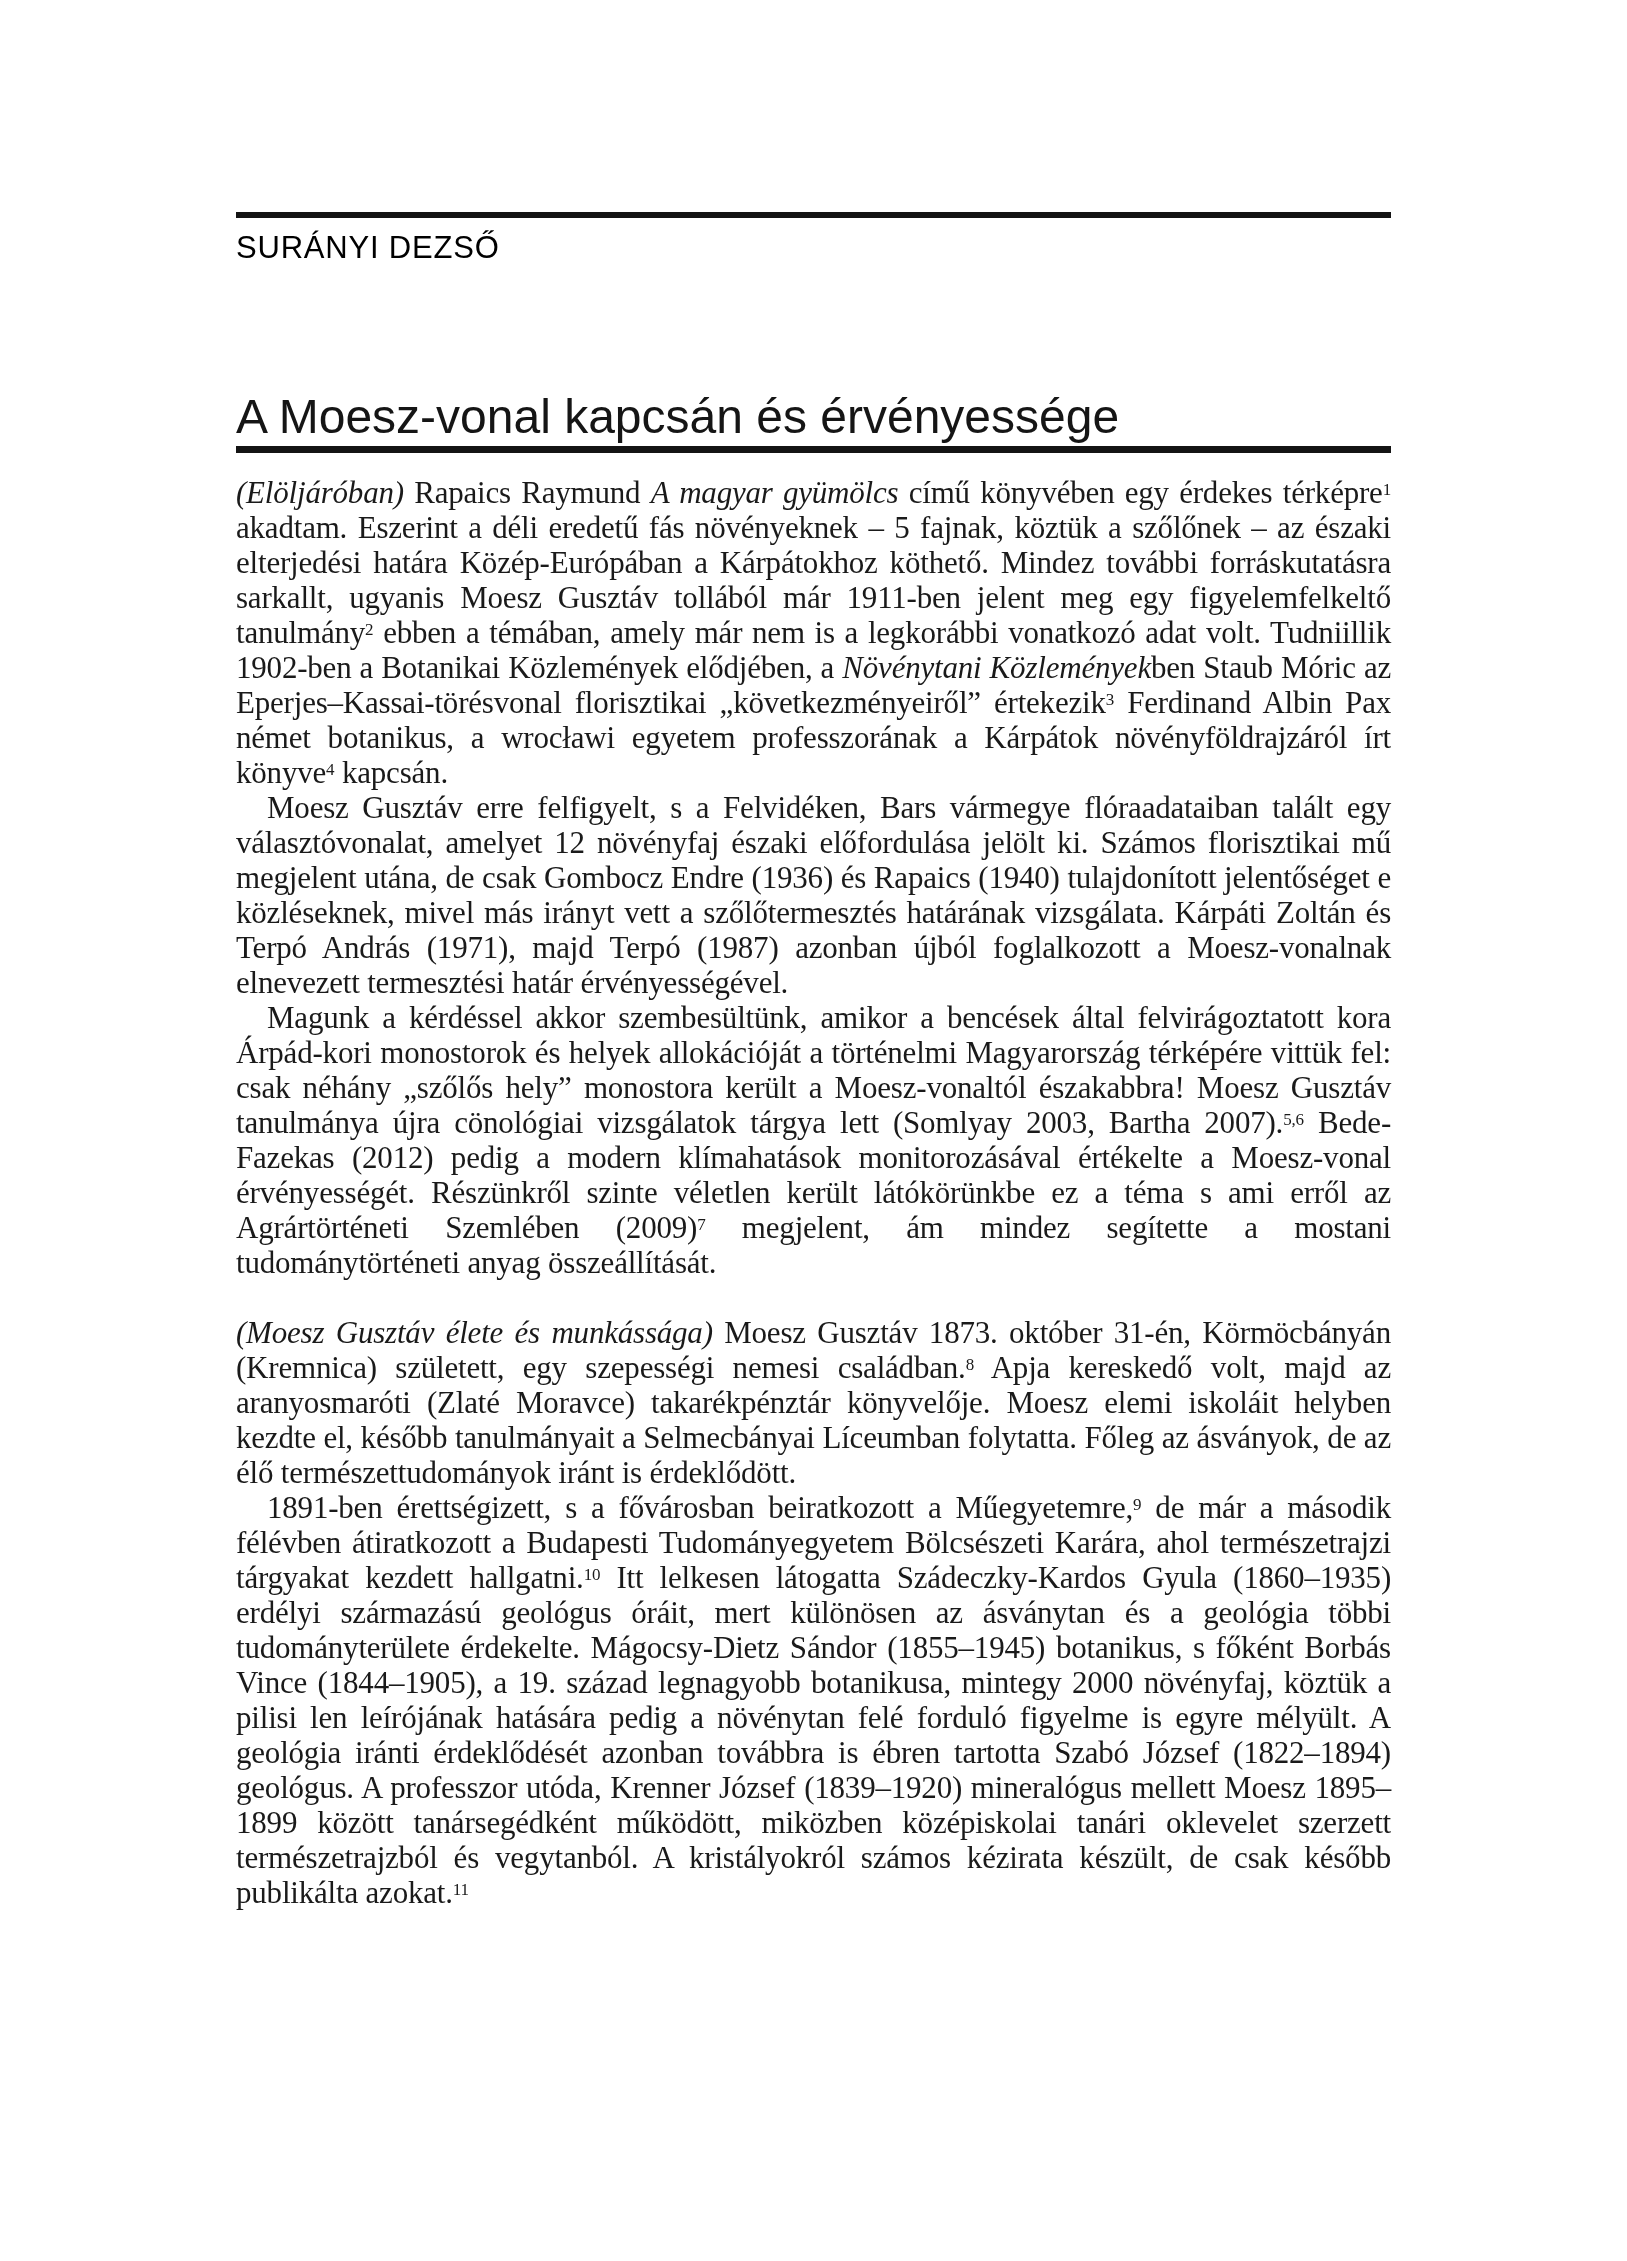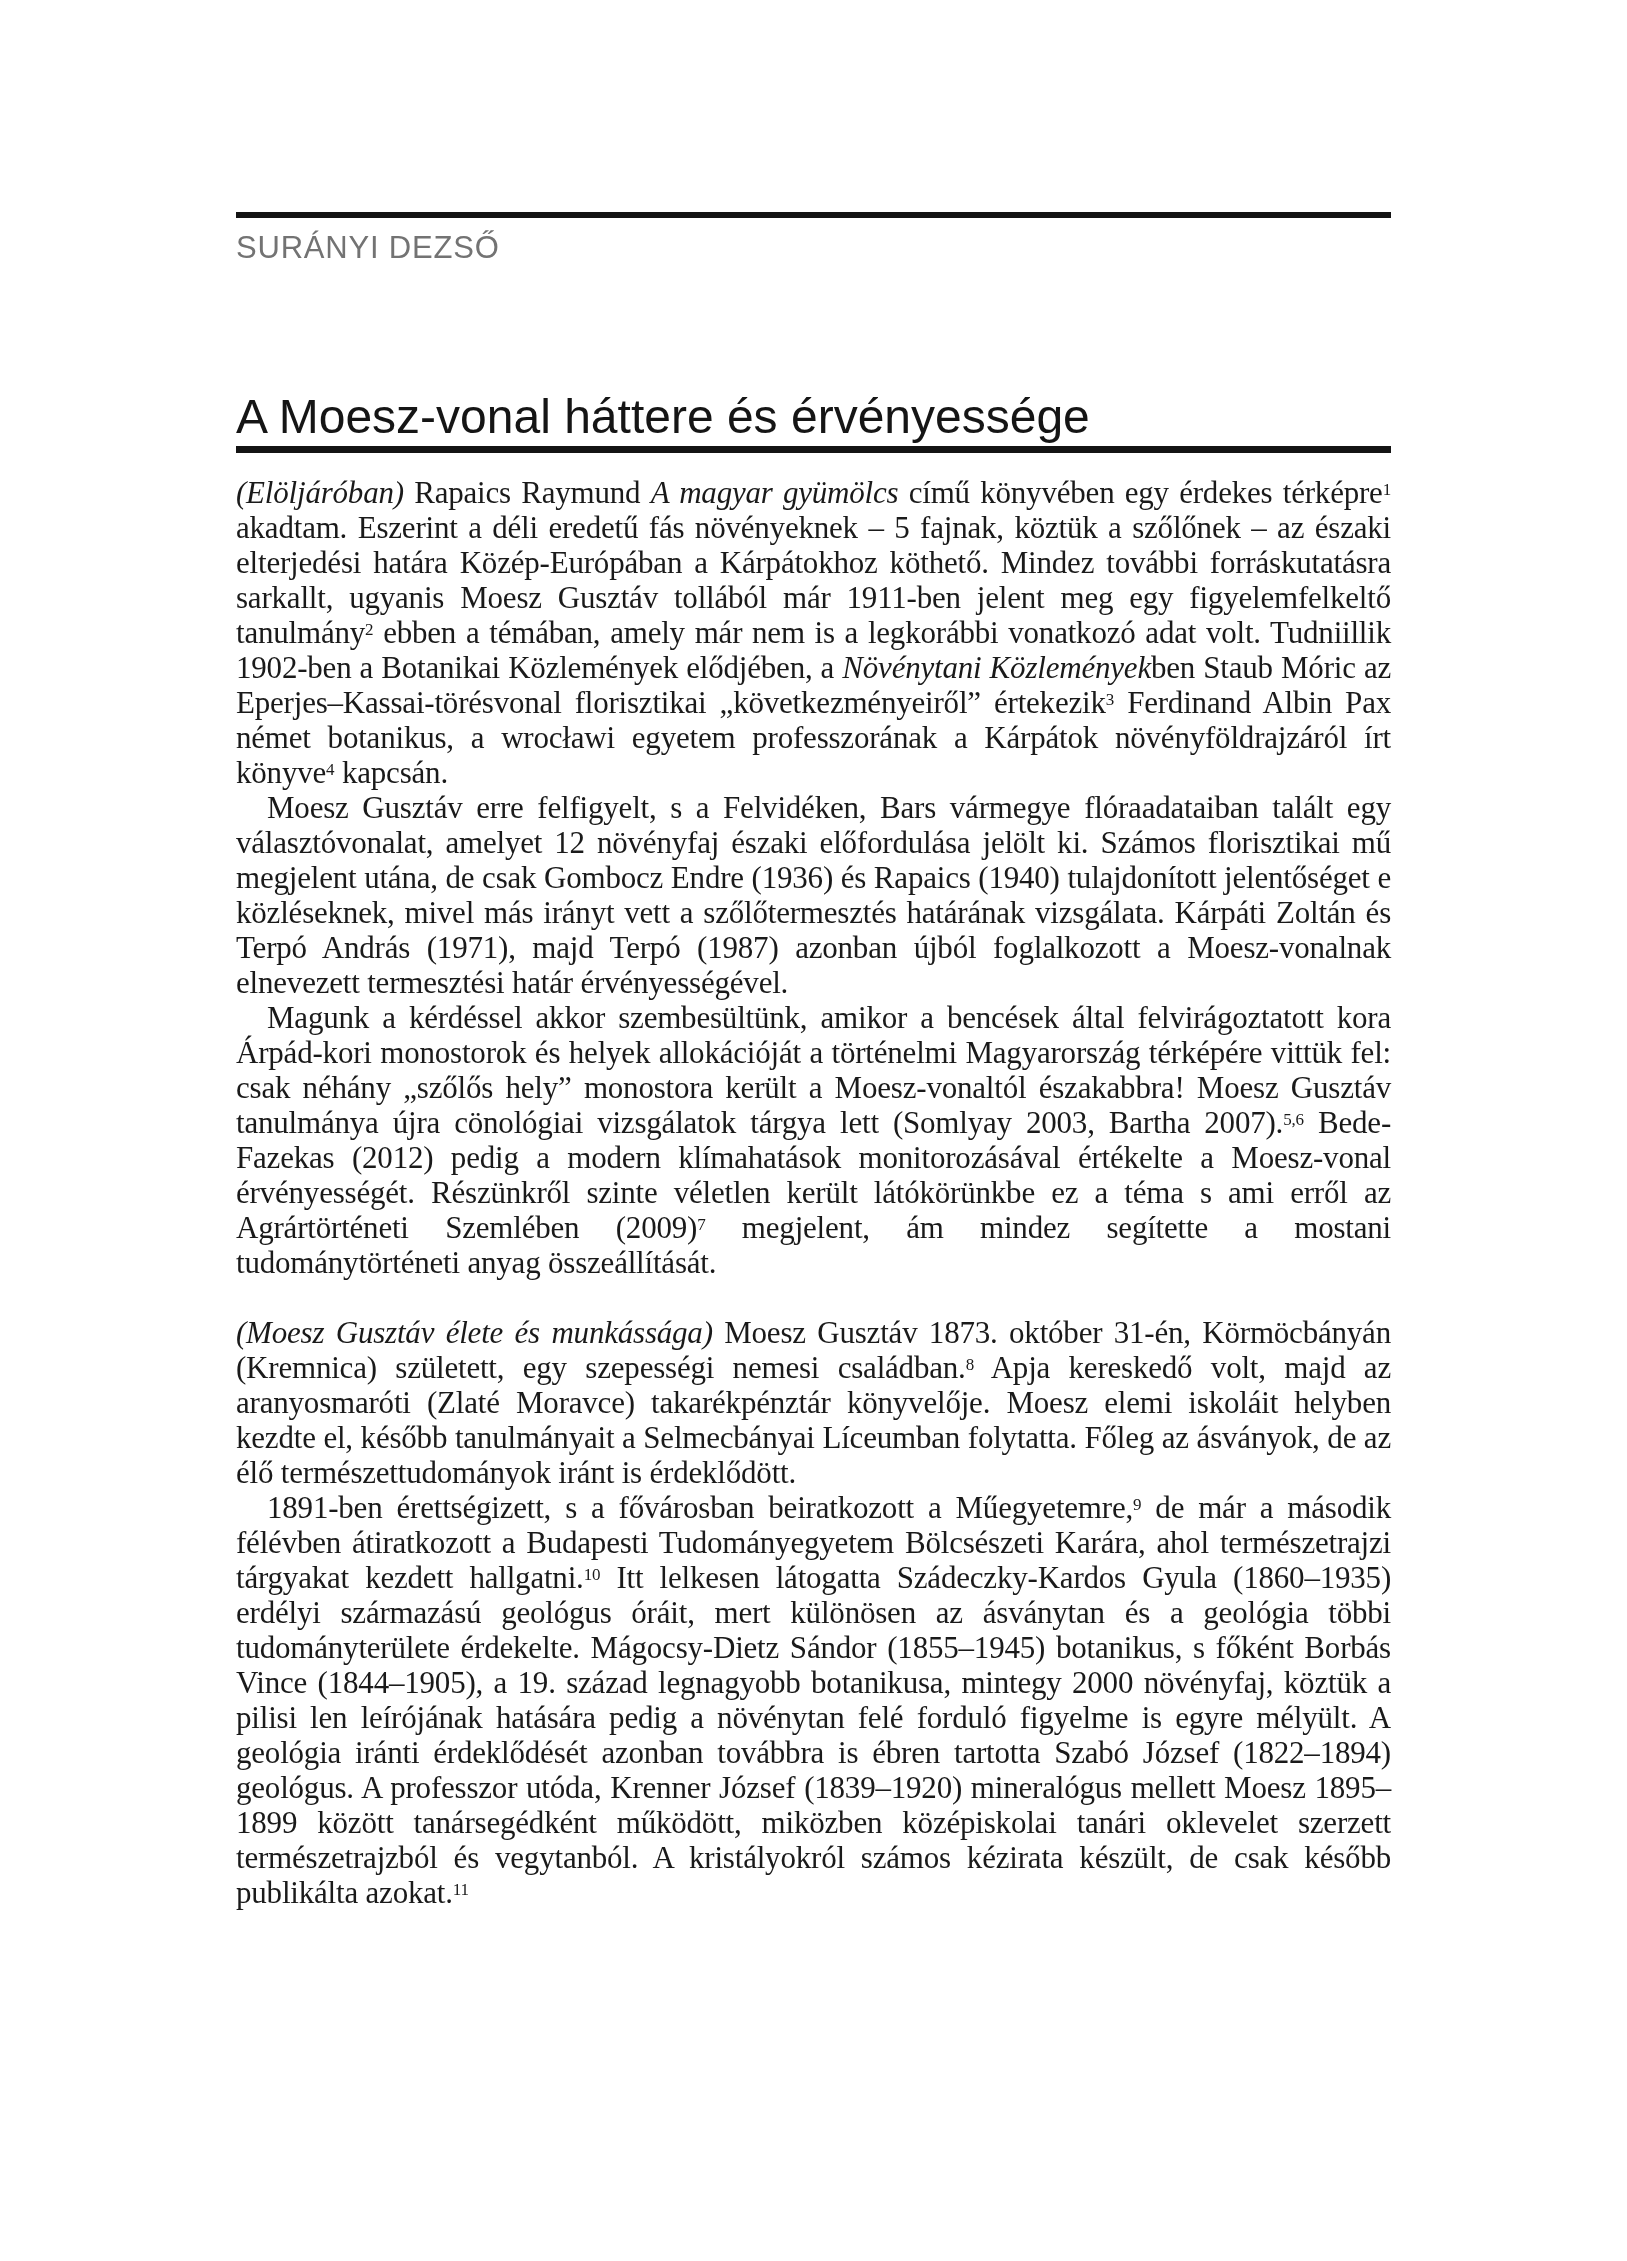--- a/index.html
+++ b/index.html
@@ -20,21 +20,21 @@
     background: #141414;
     width: 100%;
   }
   .rule-top { margin-top: 212px; height: 6.1px; }
   .author {
     margin-top: 13px;
     font-family: "Liberation Sans", sans-serif;
     font-size: 31px;
     line-height: 34px;
     letter-spacing: 0.8px;
-    color: #737373;
+    color: #000000;
   }
   .title {
     margin: 127px 0 0 0;
     font-family: "Liberation Sans", sans-serif;
     font-weight: 400;
     font-size: 48px;
     line-height: 49px;
     letter-spacing: 0;
     color: #151515;
   }
@@ -57,21 +57,21 @@
     vertical-align: baseline;
   }
 </style>
 </head>
 <body>
 
 <div class="page">
   <div class="content">
     <div class="rule rule-top"></div>
     <div class="author">SURÁNYI DEZSŐ</div>
-    <h1 class="title">A Moesz-vonal háttere és érvényessége</h1>
+    <h1 class="title">A Moesz-vonal kapcsán és érvényessége</h1>
     <div class="rule rule-title"></div>
     <article>
       <p><i>(Elöljáróban)</i><span> Rapaics Raymund </span><i>A magyar gyümölcs</i><span> című könyvében egy érdekes térképre</span><sup>1</sup><span> akadtam. Eszerint a déli eredetű fás növényeknek – 5 fajnak, köztük a szőlőnek – az északi elterjedési határa Közép-Európában a Kárpátokhoz köthető. Mindez további forráskutatásra sarkallt, ugyanis Moesz Gusztáv tollából már 1911-ben jelent meg egy figyelemfelkeltő tanulmány</span><sup>2</sup><span> ebben a témában, amely már nem is a legkorábbi vonatkozó adat volt. Tudniillik 1902-ben a Botanikai Közlemények elődjében, a </span><i>Növénytani Közlemények</i><span>ben Staub Móric az Eperjes–Kassai-törésvonal florisztikai „következményeiről” értekezik</span><sup>3</sup><span> Ferdinand Albin Pax német botanikus, a wrocławi egyetem professzorának a Kárpátok növényföldrajzáról írt könyve</span><sup>4</sup><span> kapcsán.</span></p>
       <p class="p-indent"><span>Moesz Gusztáv erre felfigyelt, s a Felvidéken, Bars vármegye flóraadataiban talált egy választóvonalat, amelyet 12 növényfaj északi előfordulása jelölt ki. Számos florisztikai mű megjelent utána, de csak Gombocz Endre (1936) és Rapaics (1940) tulajdonított jelentőséget e közléseknek, mivel más irányt vett a szőlőtermesztés határának vizsgálata. Kárpáti Zoltán és Terpó András (1971), majd Terpó (1987) azonban újból foglalkozott a Moesz-vonalnak elnevezett termesztési határ érvényességével.</span></p>
       <p class="p-indent"><span>Magunk a kérdéssel akkor szembesültünk, amikor a bencések által felvirágoztatott kora Árpád-kori monostorok és helyek allokációját a történelmi Magyarország térképére vittük fel: csak néhány „szőlős hely” monostora került a Moesz-vonaltól északabbra! Moesz Gusztáv tanulmánya újra cönológiai vizsgálatok tárgya lett (Somlyay 2003, Bartha 2007).</span><sup>5,6</sup><span> Bede-Fazekas (2012) pedig a modern klímahatások monitorozásával értékelte a Moesz-vonal érvényességét. Részünkről szinte véletlen került látókörünkbe ez a téma s ami erről az Agrártörténeti Szemlében (2009)</span><sup>7</sup><span> megjelent, ám mindez segítette a mostani tudománytörténeti anyag összeállítását.</span></p>
       <p class="p-section"><i>(Moesz Gusztáv élete és munkássága)</i><span> Moesz Gusztáv 1873. október 31-én, Körmöcbányán (Kremnica) született, egy szepességi nemesi családban.</span><sup>8</sup><span> Apja kereskedő volt, majd az aranyosmaróti (Zlaté Moravce) takarékpénztár könyvelője. Moesz elemi iskoláit helyben kezdte el, később tanulmányait a Selmecbányai Líceumban folytatta. Főleg az ásványok, de az élő természettudományok iránt is érdeklődött.</span></p>
       <p class="p-indent"><span>1891-ben érettségizett, s a fővárosban beiratkozott a Műegyetemre,</span><sup>9</sup><span> de már a második félévben átiratkozott a Budapesti Tudományegyetem Bölcsészeti Karára, ahol természetrajzi tárgyakat kezdett hallgatni.</span><sup>10</sup><span> Itt lelkesen látogatta Szádeczky-Kardos Gyula (1860–1935) erdélyi származású geológus óráit, mert különösen az ásványtan és a geológia többi tudományterülete érdekelte. Mágocsy-Dietz Sándor (1855–1945) botanikus, s főként Borbás Vince (1844–1905), a 19. század legnagyobb botanikusa, mintegy 2000 növényfaj, köztük a pilisi len leírójának hatására pedig a növénytan felé forduló figyelme is egyre mélyült. A geológia iránti érdeklődését azonban továbbra is ébren tartotta Szabó József (1822–1894) geológus. A professzor utóda, Krenner József (1839–1920) mineralógus mellett Moesz 1895–1899 között tanársegédként működött, miközben középiskolai tanári oklevelet szerzett természetrajzból és vegytanból. A kristályokról számos kézirata készült, de csak később publikálta azokat.</span><sup>11</sup></p>
     </article>
   </div>
 </div>

